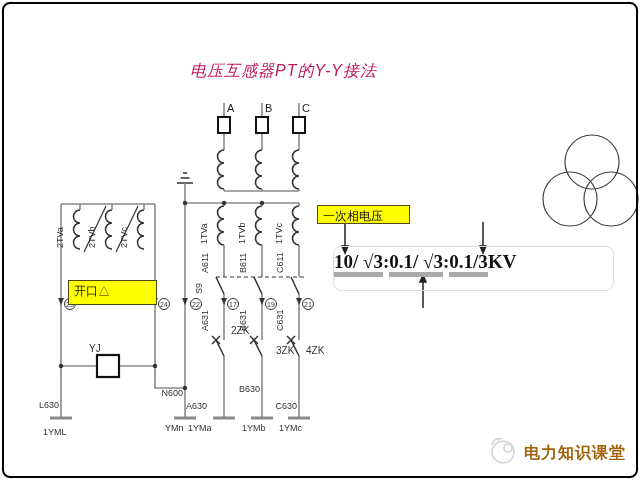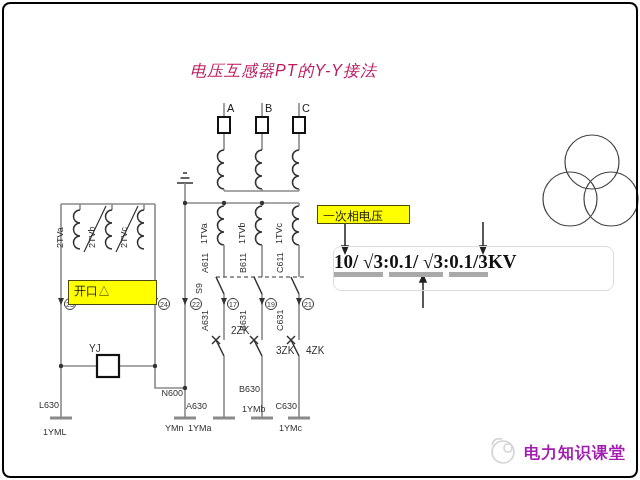--- a/index.html
+++ b/index.html
@@ -17,21 +17,21 @@
   .term-num{position:absolute;width:12px;text-align:center;font-size:7px;color:#333;line-height:11px;}
   .ybox{position:absolute;background:#ffff00;border:1px solid #4a4a10;font-size:12px;
         color:#111;padding:2px 4px 1px 5px;white-space:nowrap;box-sizing:border-box;}
   .ybox.big{border:2px solid #333;font-size:13px;}
   .ratio-box{position:absolute;left:333px;top:246px;width:279px;height:43px;
              border:1px solid #dcdcdc;border-radius:8px;}
   .ratio{position:absolute;left:334px;top:251px;white-space:nowrap;
          font-family:"Liberation Serif", serif;font-size:19px;font-weight:600;color:#111;}
   .useg{border-bottom:5px solid #a9a9a9;padding-bottom:0px;}
   .wm-text{position:absolute;left:524px;top:443px;font-size:16px;font-weight:bold;
-           color:#a21caf;letter-spacing:1px;}
+           color:#a16207;letter-spacing:1px;}
 </style>
 </head>
 <body>
 
 <div id="stage">
 
   <svg class="abs" width="640" height="480" viewBox="0 0 640 480" style="left:0;top:0">
 
     <g stroke="#8a8a8a" stroke-width="1.6">
       <path d="M224 103 V150 M262 103 V150 M299 103 V150"></path>
@@ -193,21 +193,21 @@
 
   <span class="wire-label" style="left:29px;top:400px">L630</span>
   <span class="wire-label" style="left:153px;top:388px">N600</span>
   <span class="wire-label" style="left:177px;top:401px">A630</span>
   <span class="wire-label" style="left:230px;top:384px">B630</span>
   <span class="wire-label" style="left:267px;top:401px">C630</span>
 
   <span class="bar-label" style="left:43px;top:427px">1YML</span>
   <span class="bar-label" style="left:165px;top:423px">YMn</span>
   <span class="bar-label" style="left:188px;top:423px">1YMa</span>
-  <span class="bar-label" style="left:242px;top:404px">1YMb</span>
+  <span class="bar-label" style="left:242px;top:423px">1YMb</span>
   <span class="bar-label" style="left:279px;top:423px">1YMc</span>
 
   <div class="ybox" style="left:68px;top:280px;width:89px;height:25px;font-size:12px">开口△</div>
   <div class="ybox" style="left:317px;top:205px;width:93px;height:19px">一次相电压</div>
 
   <div class="ratio-box"></div>
   <div class="ratio">
     <span class="useg">10/ √3</span><span>:</span><span class="useg">0.1/ √3</span><span>:</span><span class="useg">0.1/3</span><span>KV</span>
   </div>
 

